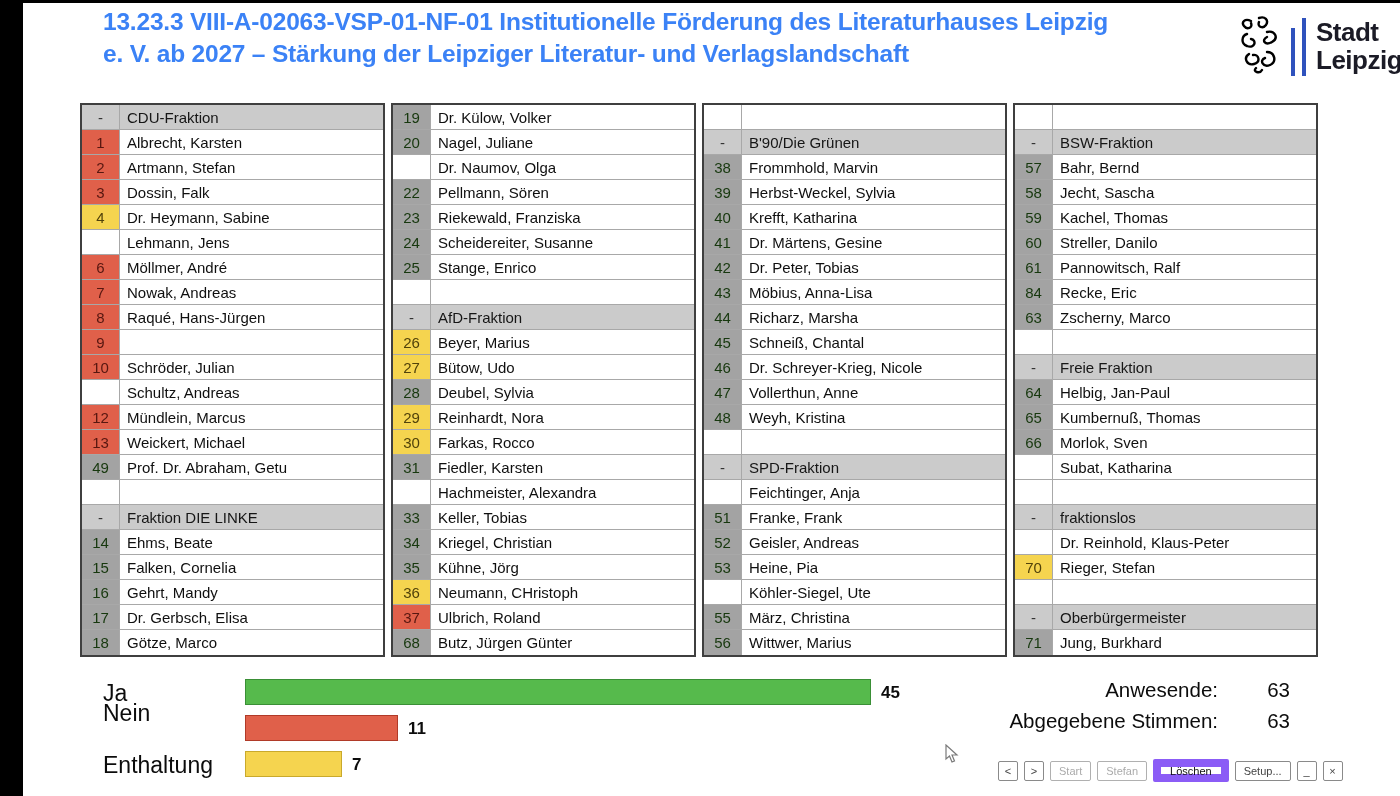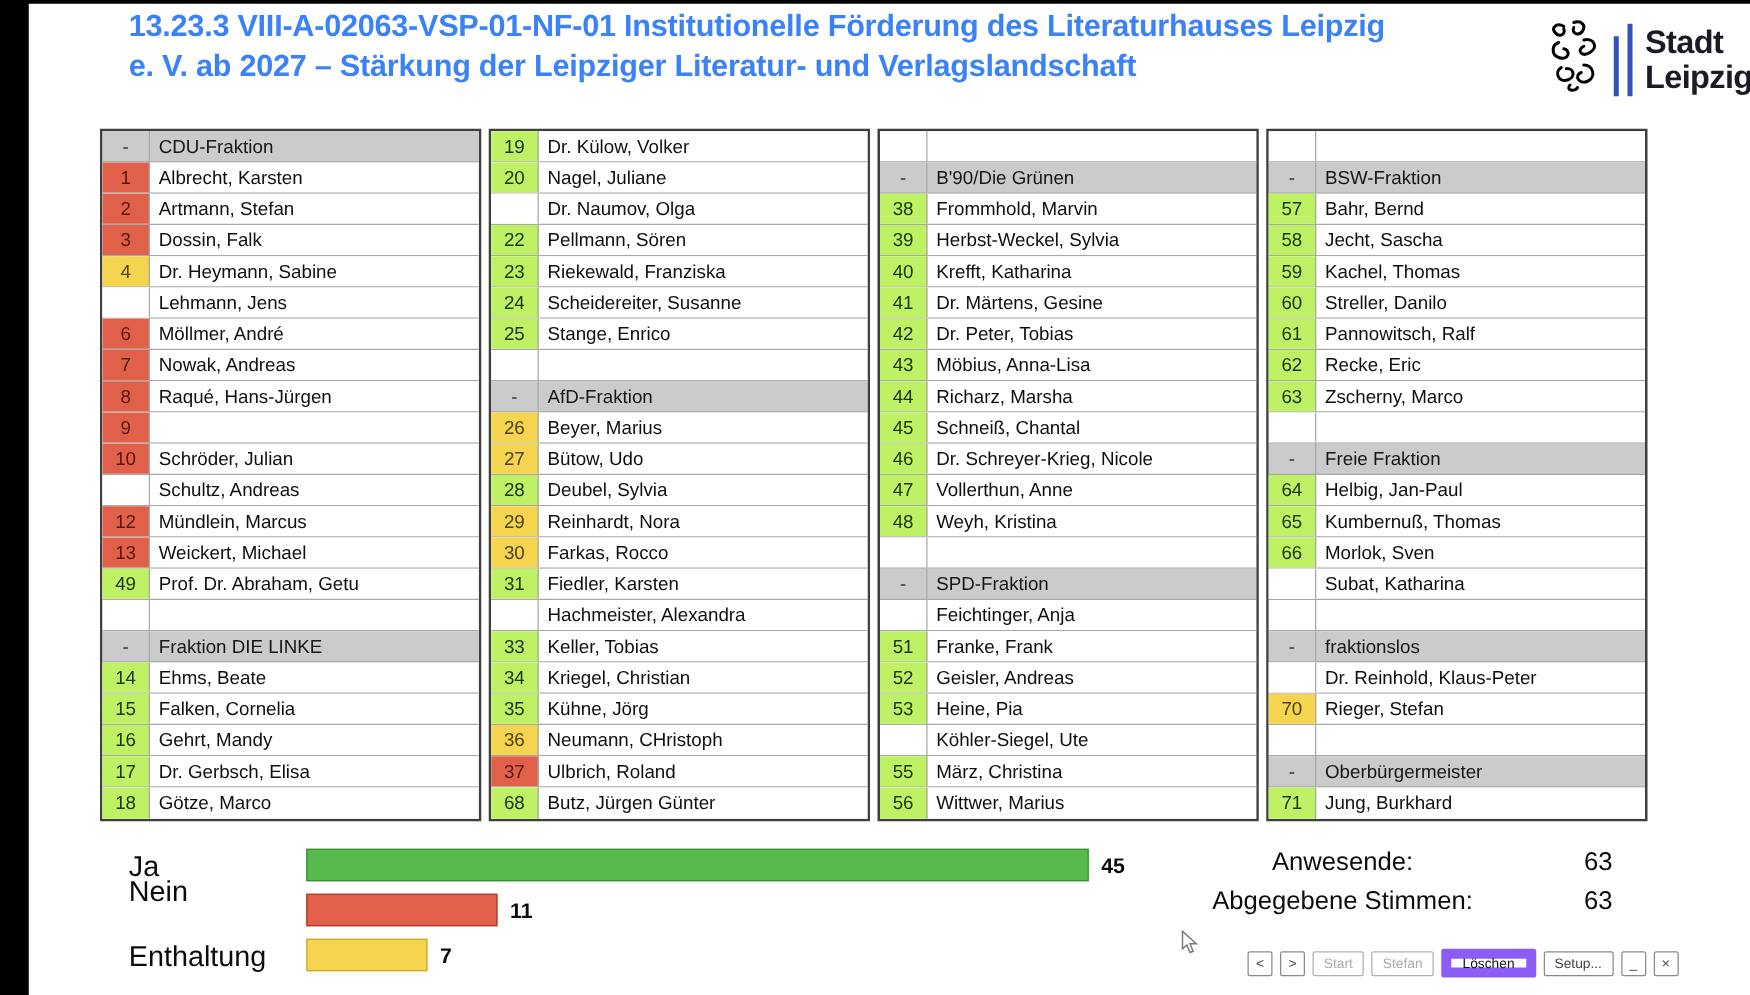--- a/index.html
+++ b/index.html
@@ -26,39 +26,39 @@
   
   .grid{position:absolute;left:80px;top:103px;width:1238px;height:550px;
     display:grid;grid-template-columns:repeat(4,1fr);column-gap:6px;}
   .col{border:2px solid #3f3f3f;background:#fff;display:flex;flex-direction:column;}
   .row{height:25px;box-sizing:border-box;display:flex;border-bottom:1px solid #a8a8a8;background:#fff;}
   .row:last-child{border-bottom:none;}
   .num{width:38px;box-sizing:border-box;border-right:1px solid #a8a8a8;display:flex;
     align-items:center;justify-content:center;font-size:15px;color:#222;flex:none;}
   .nm{flex:1;display:flex;align-items:center;padding-left:7px;font-size:15px;color:#0f0f0f;
     white-space:nowrap;overflow:hidden;}
-  .v-yes .num{background:#bef264;color:#17380e;}
+  .v-yes .num{background:#a3a3a3;color:#17380e;}
   .v-no .num{background:#e0604a;color:#571710;}
   .v-abstain .num{background:#f5d44f;color:#51420a;}
   .v-none .num{background:#fff;}
   .v-header{background:#cbcbcb;}
   .v-header .num{color:#333;}
   .v-header .nm{color:#161616;}
 
   
   .results{position:absolute;left:0;top:672px;width:960px;}
   .res-row{position:absolute;left:0;height:28px;display:flex;align-items:center;}
   .res-label{position:absolute;left:103px;font-size:23px;color:#0c0c0c;}
   .res-bar{position:absolute;left:245px;height:26px;box-sizing:border-box;border:1px solid;}
   .res-val{position:absolute;font-size:17px;font-weight:bold;color:#0c0c0c;}
 
   
   .stats{position:absolute;left:930px;top:678px;width:360px;font-size:20.5px;color:#0c0c0c;}
   .stat-row{display:flex;margin-bottom:7px;}
-  .stat-row .lab{flex:1;text-align:center;}
+  .stat-row .lab{flex:1;text-align:right;}
   .stat-row .val{width:72px;text-align:right;}
 
   
   .toolbar{position:absolute;left:998px;top:759px;display:flex;gap:6px;align-items:center;}
   .tbtn{background:#fff;border:1px solid #8a8a8a;border-radius:2px;height:20px;min-width:20px;
     padding:0 8px;display:flex;align-items:center;justify-content:center;font-size:11px;
     color:#444;box-sizing:border-box;cursor:default;}
   .tbtn.disabled{color:#ababab;border-color:#b0b0b0;}
   .tbtn.default{border:8px solid #8b5cf6;height:23px;color:#111;padding:0 9px;}
   .tbtn.narrow{padding:0 5px;}
@@ -388,21 +388,21 @@
       </div>
       <div class="row v-yes">
         <div class="num">60</div>
         <div class="nm">Streller, Danilo</div>
       </div>
       <div class="row v-yes">
         <div class="num">61</div>
         <div class="nm">Pannowitsch, Ralf</div>
       </div>
       <div class="row v-yes">
-        <div class="num">62</div>
+        <div class="num">84</div>
         <div class="nm">Recke, Eric</div>
       </div>
       <div class="row v-yes">
         <div class="num">63</div>
         <div class="nm">Zscherny, Marco</div>
       </div>
       <div class="row v-empty">
         <div class="num"></div>
         <div class="nm"></div>
       </div>

